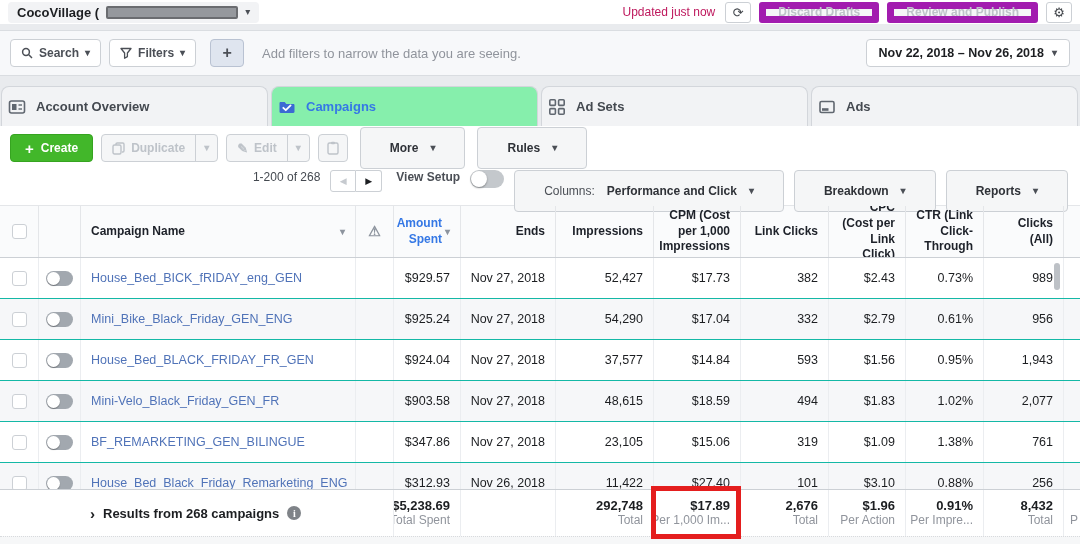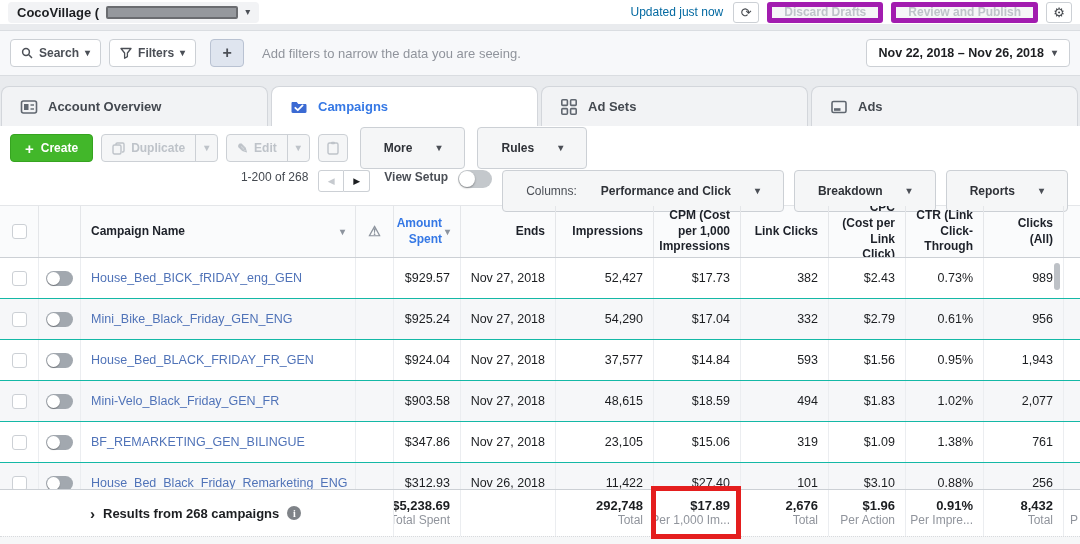--- a/index.html
+++ b/index.html
@@ -6,48 +6,48 @@
   html,body { width:1080px; height:544px; overflow:hidden; }
   body { font-family:"Liberation Sans", sans-serif; font-size:12px; color:#1c1e21; background:#e9ebee; }
 
   
   .topbar { height:24px; background:#fff; display:flex; align-items:center; justify-content:space-between; padding:0 8px; }
   .acct { display:flex; align-items:center; gap:7px; background:#f2f3f5; border-radius:4px; padding:2px 9px; height:21px; cursor:pointer; }
   .acct-label { font-weight:bold; font-size:13px; color:#1c1e21; white-space:nowrap;text-align:center; }
   .redact { width:132px; height:13px; background:#95989d; border:2px solid #6a6c70; border-radius:2px; }
   .caret { font-size:10px; color:#4b4f56; line-height:1; }
   .top-actions { display:flex; align-items:center; gap:8px; }
-  .updated { font-size:12px; color:#0369a1; margin-right:2px; }
+  .updated { font-size:12px; color:#be185d; margin-right:2px; }
   .icon-btn { height:21px; min-width:26px; background:#fff; border:1px solid #ccd0d5; border-radius:3px; display:flex; align-items:center; justify-content:center; font-size:13px; color:#44484d; cursor:pointer; }
-  .ghost-btn { height:21px; padding:0 12px; background:#f5f6f7; border:5px solid #a21caf; border-radius:3px; font-weight:bold; font-size:12px; color:#bec3c9; display:flex; align-items:center; }
+  .ghost-btn { height:21px; padding:0 12px; background:#f5f6f7; border:7px solid #a21caf; border-radius:3px; font-weight:bold; font-size:12px; color:#bec3c9; display:flex; align-items:center; }
   .gapline { height:6px; background:#e9ebee; }
 
   
   .filterbar { height:46px; background:#f7f8fa; border-top:1px solid #dadde1; border-bottom:1px solid #dadde1; display:flex; align-items:center; padding:0 10px; gap:8px; }
   .fbtn { height:28px; background:#fff; border:1px solid #ccd0d5; border-radius:4px; display:flex; align-items:center; gap:6px; padding:0 10px; font-weight:bold; color:#4b4f56; cursor:pointer; }
   .plus-btn { height:28px; width:34px; background:#dfe5ef; border:1px solid #b9c2d2; border-radius:4px; display:flex; align-items:center; justify-content:center; font-size:16px; font-weight:bold; color:#4b4f56; cursor:pointer; margin-left:6px; }
   .filter-placeholder { flex:1; color:#90949c; font-size:13px; padding-left:10px; }
   .datebtn { height:28px; background:#fff; border:1px solid #ccd0d5; border-radius:4px; display:flex; align-items:center; gap:8px; padding:0 12px; font-weight:bold; font-size:12.5px; color:#1c1e21; cursor:pointer; }
 
   
   .tabstrip { height:50px; background:#e9ebee; display:flex; align-items:flex-end; padding:0 1px; }
-  .tab { width:267px; height:40px; display:flex; align-items:center; gap:10px; padding:0 18px; background:#f2f3f5; border:1px solid #d3d6db; border-bottom:none; border-radius:8px 8px 0 0; margin-right:3px; font-weight:bold; font-size:13px; color:#444950; cursor:pointer; }
-  .tab.active { background:#ffffff; color:#3578e5; border-color:#d3d6db; }
+  .tab { width:267px; height:40px; display:flex; align-items:center; gap:10px; padding:0 6px; background:#f2f3f5; border:1px solid #d3d6db; border-bottom:none; border-radius:8px 8px 0 0; margin-right:3px; font-weight:bold; font-size:13px; color:#444950; cursor:pointer; }
+  .tab.active { background:#86efac; color:#3578e5; border-color:#d3d6db; }
   .tab .ticon { display:flex; align-items:center; }
 
   
   .content { background:#fff; }
   .toolbar { display:flex; align-items:center; gap:8px; padding:8px 10px; height:44px; }
   .create-btn { height:28px; background:#42b72a; border:1px solid #36a420; border-radius:4px; color:#fff; font-weight:bold; display:flex; align-items:center; gap:7px; padding:0 14px; cursor:pointer; }
   .create-plus { font-size:15px; font-weight:bold; line-height:1; }
   .split { display:flex; height:28px; border:1px solid #ccd0d5; border-radius:4px; overflow:hidden; background:#f5f6f7; }
   .split .seg { display:flex; align-items:center; gap:6px; padding:0 10px; font-weight:bold; color:#bec3c9; }
   .split .seg + .seg { border-left:1px solid #ccd0d5; padding:0 8px; }
   .tool-icon-btn { height:28px; width:30px; background:#f5f6f7; border:1px solid #ccd0d5; border-radius:4px; display:flex; align-items:center; justify-content:center; }
-  .menu-btn { height:42px; background:#f5f6f7; border:1px solid #ccd0d5; border-radius:4px; display:flex; align-items:center; gap:24px; padding:0 23px; font-weight:bold; color:#2f3238; cursor:pointer; margin-left:4px; }
+  .menu-btn { height:42px; background:#f5f6f7; border:1px solid #ccd0d5; border-radius:4px; display:flex; align-items:center; gap:12px; padding:0 29px; font-weight:bold; color:#2f3238; cursor:pointer; margin-left:4px; }
 
   .controls { display:flex; justify-content:flex-end; gap:10px; padding:0 12px; height:28px; }
   .pagecount { color:#444950; }
   .pager { display:flex; }
   .pager .pg { width:26px; height:22px; background:#fff; border:1px solid #ccd0d5; display:flex; align-items:center; justify-content:center; font-size:9px; cursor:pointer; }
   .pager .pg:first-child { border-radius:3px 0 0 3px; color:#c6cacf; }
   .pager .pg:last-child { border-radius:0 3px 3px 0; border-left:none; color:#1c1e21; }
   .vs-label { font-weight:bold; color:#4b4f56; margin-left:4px; }
   .switch { width:34px; height:18px; background:#c4c8cc; border-radius:9px; position:relative; cursor:pointer; }
   .switch .knob { position:absolute; left:1px; top:1px; width:16px; height:16px; background:#fff; border-radius:50%; box-shadow:0 1px 2px rgba(0,0,0,.35); }

